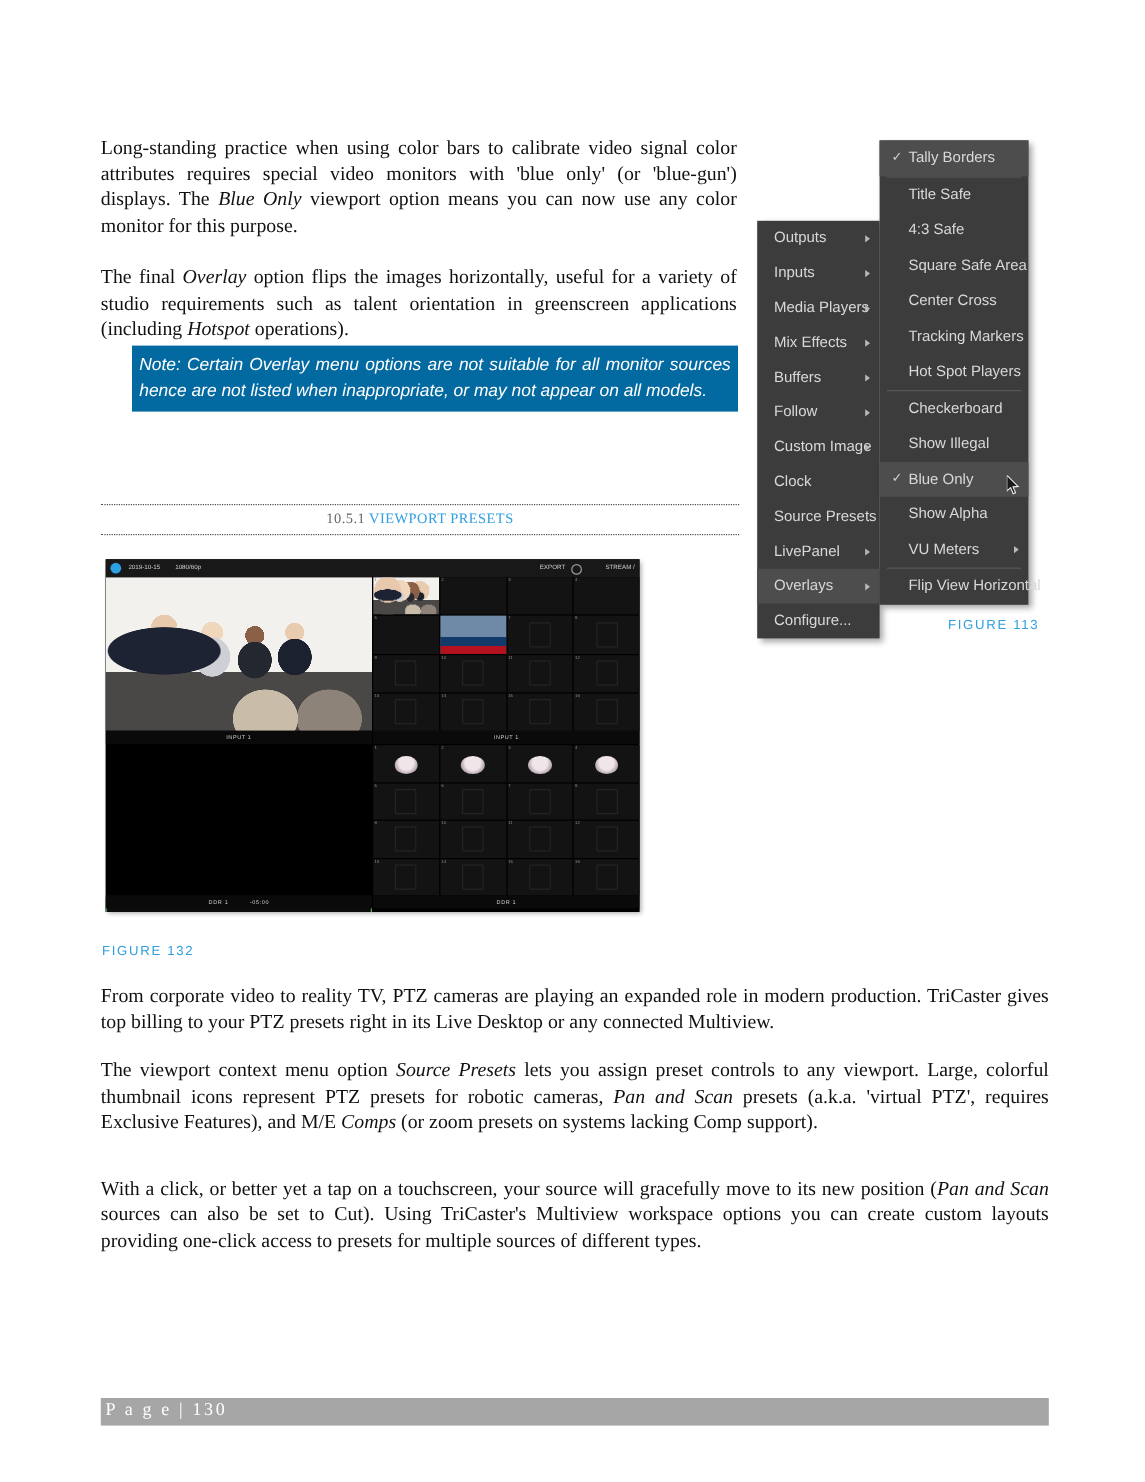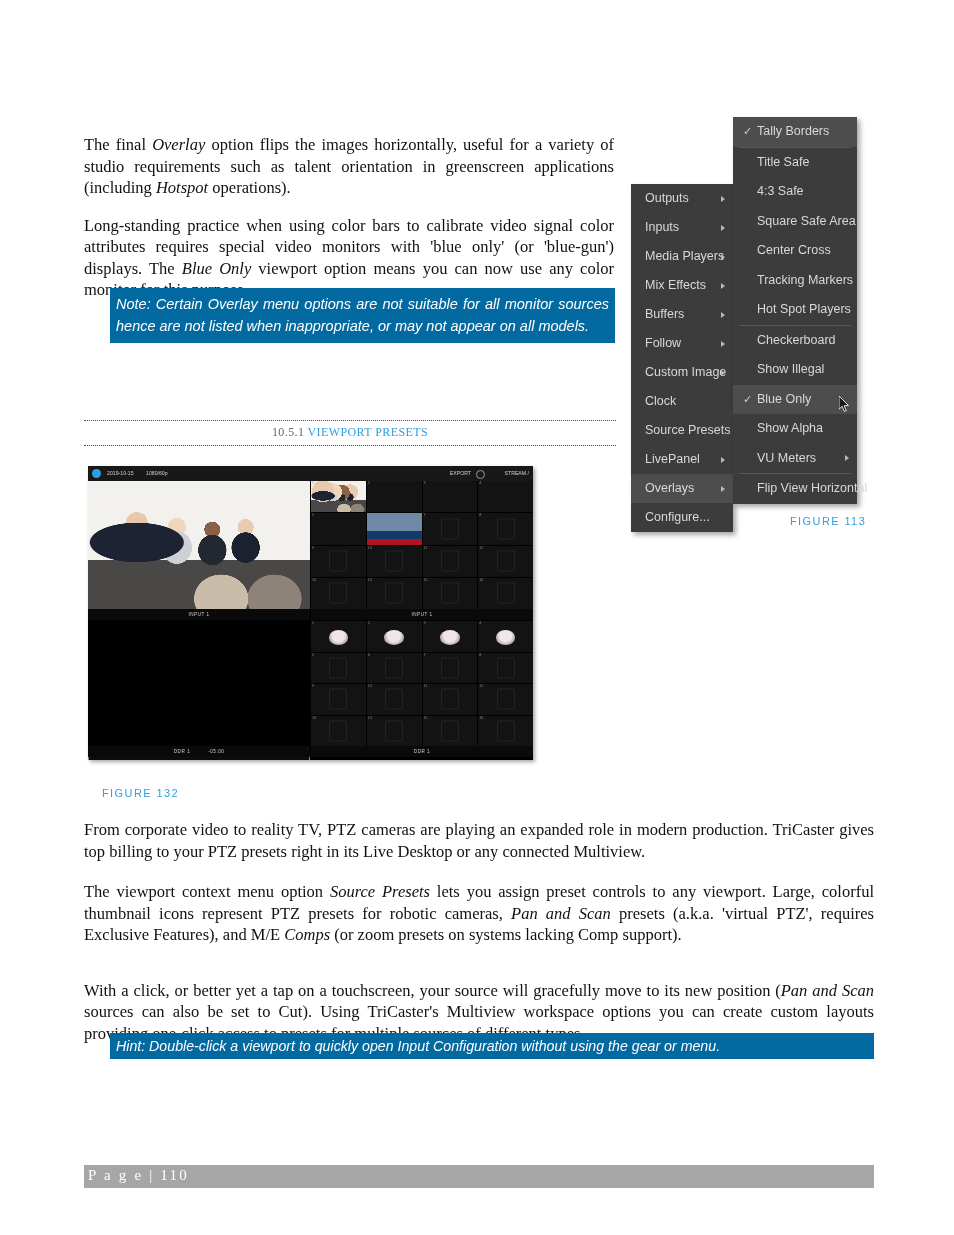--- a/index.html
+++ b/index.html
@@ -86,21 +86,21 @@
 
   
   .fig-caption {
     position: absolute;
     font-family: "Liberation Sans", sans-serif;
     font-size: 11px;
     letter-spacing: 1.4px;
     color: #2f9fe0;
   }
   #fig131 { left: 790px; top: 515px; }
-  #fig132 { left: 85px; top: 787px; margin-left: 17px; }
+  #fig132 { left: 85px; top: 787px; }
 
   
   .footer-bar {
     position: absolute;
     left: 84px;
     top: 1165px;
     width: 790px;
     height: 23px;
     background: #a6a6a6;
   }
@@ -286,25 +286,25 @@
     background: radial-gradient(circle at 50% 38%, #f0e6e9 0 45%, #b8a9b4 70%, #6b5d69 100%);
   }
   .greenborder { outline: 1px solid #5fa85f; outline-offset: -1px; }
 </style>
 </head>
 <body>
 
 <div class="page">
 
   <div class="col" style="top:112px;">
+    <p class="body narrow">
+      <span>Long-standing practice when using color bars to calibrate video signal color attributes requires special video monitors with 'blue only' (or 'blue-gun') displays.  The </span><span class="it">Blue Only</span><span> viewport option means you can now use any color monitor for this purpose.</span>
+    </p>
     <p class="body narrow" style="margin-top:22px;">
       <span>The final </span><span class="it">Overlay</span><span> option flips the images horizontally, useful for a variety of studio requirements such as talent orientation in greenscreen applications (including </span><span class="it">Hotspot</span><span> operations).</span>
-    </p>
-    <p class="body narrow">
-      <span>Long-standing practice when using color bars to calibrate video signal color attributes requires special video monitors with 'blue only' (or 'blue-gun') displays.  The </span><span class="it">Blue Only</span><span> viewport option means you can now use any color monitor for this purpose.</span>
     </p>
   </div>
 
   <div class="callout note">Note: Certain Overlay menu options are not suitable for all monitor sources hence are not listed when inappropriate, or may  not appear on all models.</div>
 
   <div class="section-head">
     <span class="num">10.5.1</span>
     <span class="ttl">VIEWPORT PRESETS</span>
   </div>
 
@@ -481,24 +481,23 @@
   <div class="col" style="top:819px;">
     <p class="body">From corporate video to reality TV, PTZ cameras are playing an expanded role in modern production. TriCaster gives top billing to your PTZ presets right in its Live Desktop or any connected Multiview.</p>
     <p class="body" style="margin-top:19px;">
       <span>The viewport context menu option </span><span class="it">Source Presets</span><span> lets you assign preset controls to any viewport. Large, colorful thumbnail icons represent PTZ presets for robotic cameras, </span><span class="it">Pan and Scan</span><span> presets (a.k.a. 'virtual PTZ', requires Exclusive Features), and M/E </span><span class="it">Comps</span><span> (or zoom presets on systems lacking Comp support).</span>
     </p>
     <p class="body" style="margin-top:34px;">
       <span>With a click, or better yet a tap on a touchscreen, your source will gracefully move to its new position (</span><span class="it">Pan and Scan</span><span> sources can also be set to Cut). Using TriCaster's Multiview workspace options you can create custom layouts providing one-click access to presets for multiple sources of different types.</span>
     </p>
   </div>
 
-  <div class="callout hint">Hint: Double-click a viewport to quickly open Input Configuration without using the gear or menu.</div>
 
   <div class="footer-bar">
-    <span>P a g e  | 110</span>
+    <span>P a g e  | 130</span>
   </div>
 
   <div class="menu" id="menu-main">
       <div class="mi"><span>Outputs</span><span class="arrow"></span></div>
       <div class="mi"><span>Inputs</span><span class="arrow"></span></div>
       <div class="mi"><span>Media Players</span><span class="arrow"></span></div>
       <div class="mi"><span>Mix Effects</span><span class="arrow"></span></div>
       <div class="mi"><span>Buffers</span><span class="arrow"></span></div>
       <div class="mi"><span>Follow</span><span class="arrow"></span></div>
       <div class="mi"><span>Custom Image</span><span class="arrow"></span></div>

